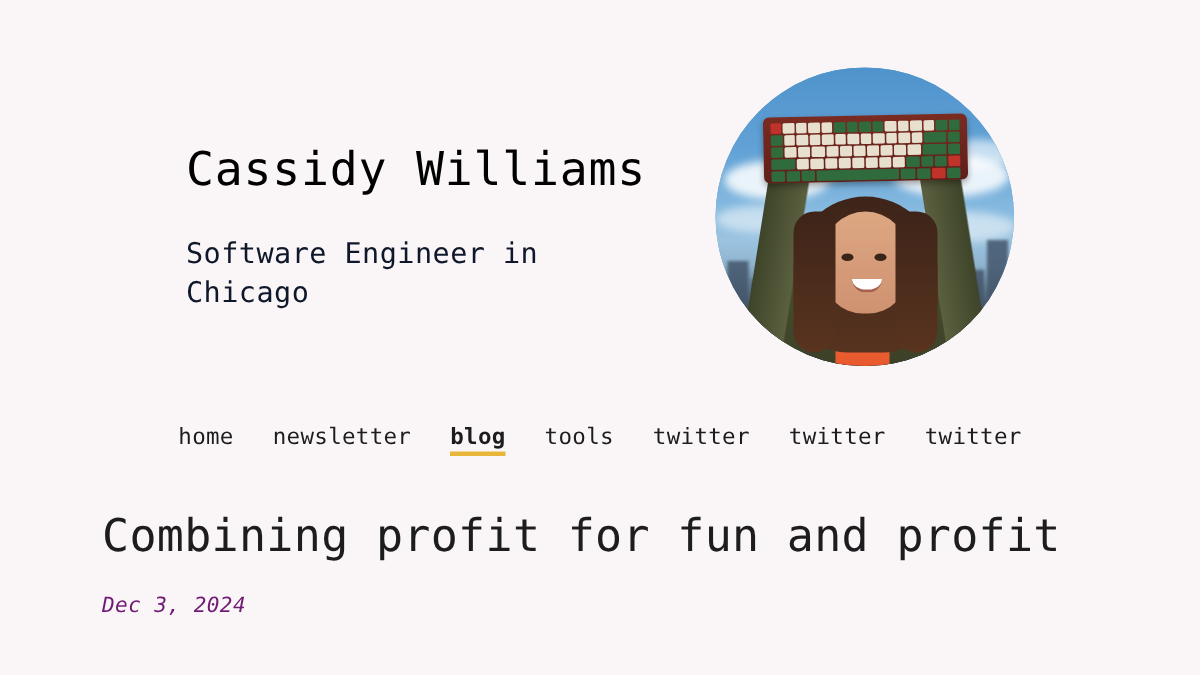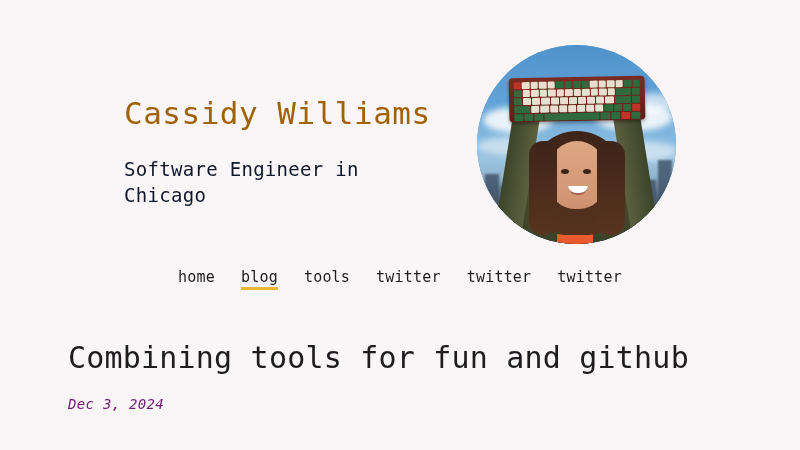--- a/index.html
+++ b/index.html
@@ -31,21 +31,21 @@
     left: 124px;
     top: 96px;
     width: 340px;
   }
 
   .site-name {
     font-family: "DejaVu Sans Mono", "Liberation Mono", monospace;
     font-size: 31px;
     font-weight: 400;
     letter-spacing: 0.5px;
-    color: #a16207;
+    color: #000000;
     line-height: 1.15;
     white-space: nowrap;
   }
 
   .site-tagline {
     margin-top: 24px;
     font-family: "DejaVu Sans Mono", "Liberation Mono", monospace;
     font-size: 19px;
     font-weight: 400;
     color: #0f172a;
@@ -209,37 +209,37 @@
   .hair-front-r {
     position: absolute; left: 120px; top: 96px; width: 28px; height: 94px;
     background: linear-gradient(to bottom, #3e2419, #59341f);
     border-radius: 6px 20px 20px 20px;
   }
 
   
   .nav {
     position: absolute;
     left: 0;
-    top: 268px;
+    top: 282px;
     width: 800px;
     display: flex;
     justify-content: center;
     align-items: baseline;
     gap: 26px;
   }
   .nav-link {
     font-family: "DejaVu Sans Mono", "Liberation Mono", monospace;
     font-size: 15px;
     color: #1d1d1f;
     text-decoration: none;
     letter-spacing: 0.2px;
     cursor: pointer;
   }
   .nav-link.active {
-    font-weight: normal;
+    font-weight: bold;
     border-bottom: 3px solid #e8b73a;
     padding-bottom: 1px;
   }
 
   
   .post {
     position: absolute;
     left: 68px;
     top: 340px;
     width: 700px;
@@ -394,23 +394,24 @@
             <div class="key r"></div>
             <div class="key g"></div>
         </div>
       </div>
     </div>
   </div>
 </div>
 
 <nav class="nav">
   <a class="nav-link">home</a>
+  <a class="nav-link">newsletter</a>
   <a class="nav-link active">blog</a>
   <a class="nav-link">tools</a>
   <a class="nav-link">twitter</a>
   <a class="nav-link">twitter</a>
   <a class="nav-link">twitter</a>
 </nav>
 
 <article class="post">
-  <h1 class="post-title">Combining tools for fun and github</h1>
+  <h1 class="post-title">Combining profit for fun and profit</h1>
   <div class="post-date">Dec 3, 2024</div>
 </article>
 
 </body></html>

